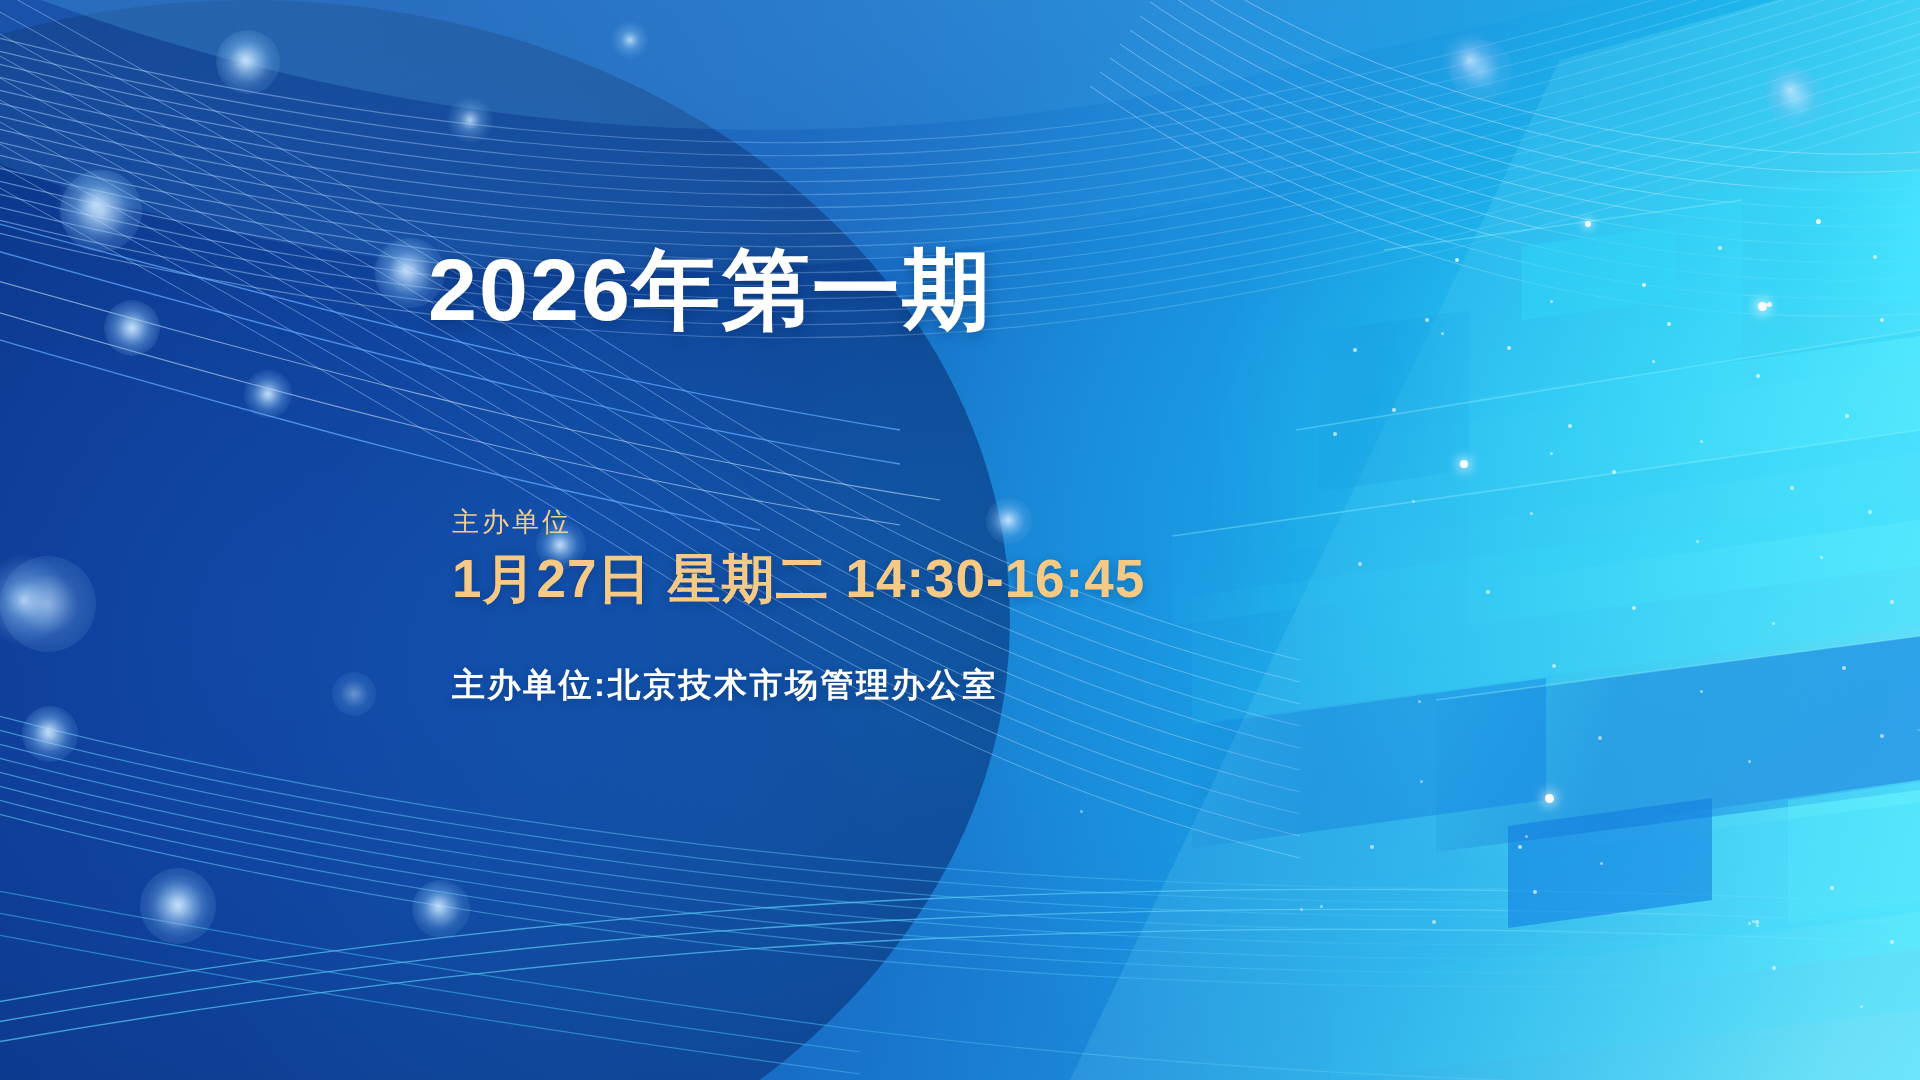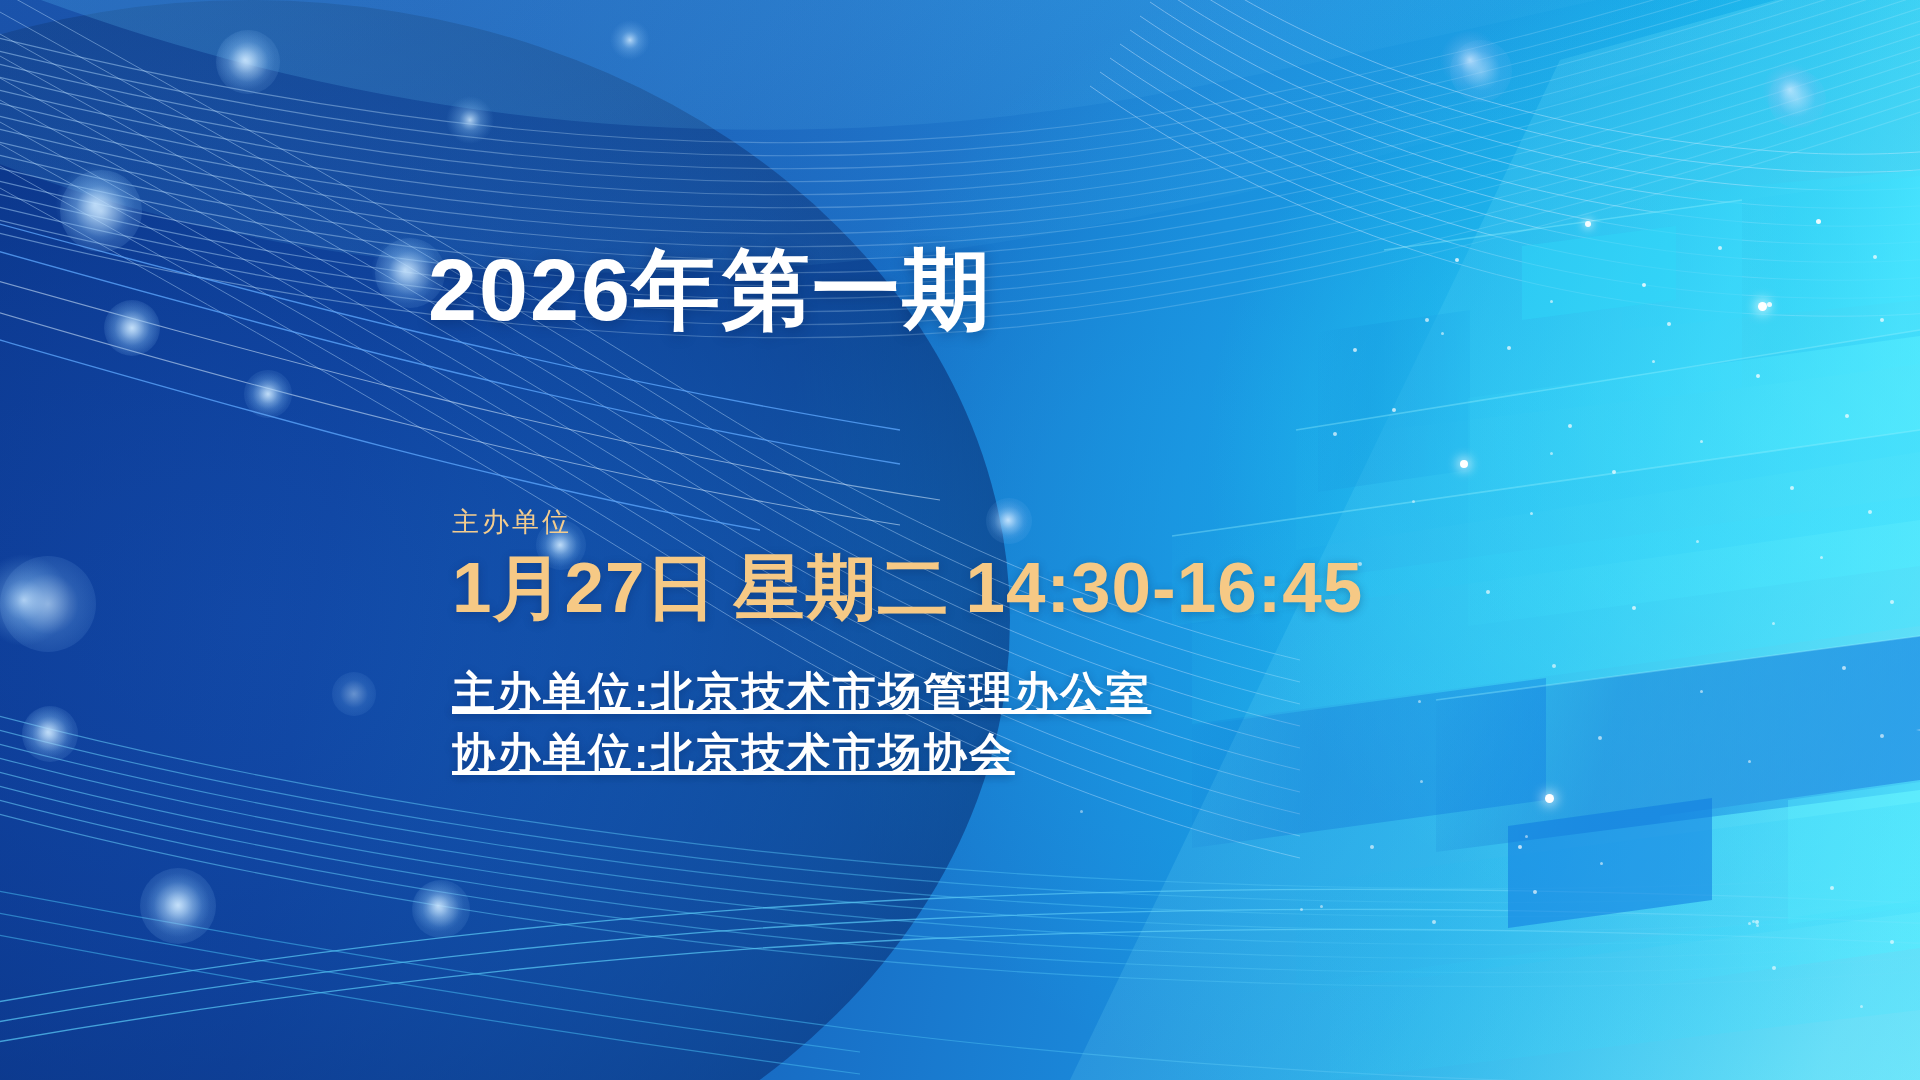--- a/index.html
+++ b/index.html
@@ -56,43 +56,42 @@
   }
   .time-label {
     color:#f3cc8e;
     font-size:27px;
     letter-spacing:3px;
     line-height:1.2;
     margin-bottom:13px;
   }
   .time-value {
     color:#f6c985;
-    font-size:71px;
+    font-size:53px;
     font-weight:bold;
     letter-spacing:1px;
     line-height:1.05;
     white-space:nowrap;
     text-shadow:0 2px 10px rgba(2,30,80,0.30);
   }
   .time-value .seg { display:inline; }
   .time-value .gap { display:inline-block; width:16px; }
 
   .org-block {
     position:absolute;
     left:452px; top:662px;
   }
   .org-line {
     color:#ffffff;
-    font-size:43px;
+    font-size:33px;
     font-weight:bold;
     letter-spacing:2.5px;
     line-height:1.42;
     white-space:nowrap;
     text-shadow:0 2px 9px rgba(2,30,80,0.32);
-    text-decoration:underline;
   }
 
   
   .dot { position:absolute; border-radius:50%; background:#ffffff; }
   .glow { position:absolute; border-radius:50%; }
   .star { position:absolute; }
 </style>
 </head>
 <body>
 
@@ -416,17 +415,16 @@
 
     <div class="time-block">
       <div class="time-label">主办单位</div>
       <div class="time-value">
         <span class="seg">1月27日</span><span class="gap"></span><span class="seg">星期二</span><span class="gap"></span><span class="seg">14:30-16:45</span>
       </div>
     </div>
 
     <div class="org-block">
       <div class="org-line">主办单位:北京技术市场管理办公室</div>
-      <div class="org-line">协办单位:北京技术市场协会</div>
     </div>
 
   </div>
 </div>
 
 </body></html>

